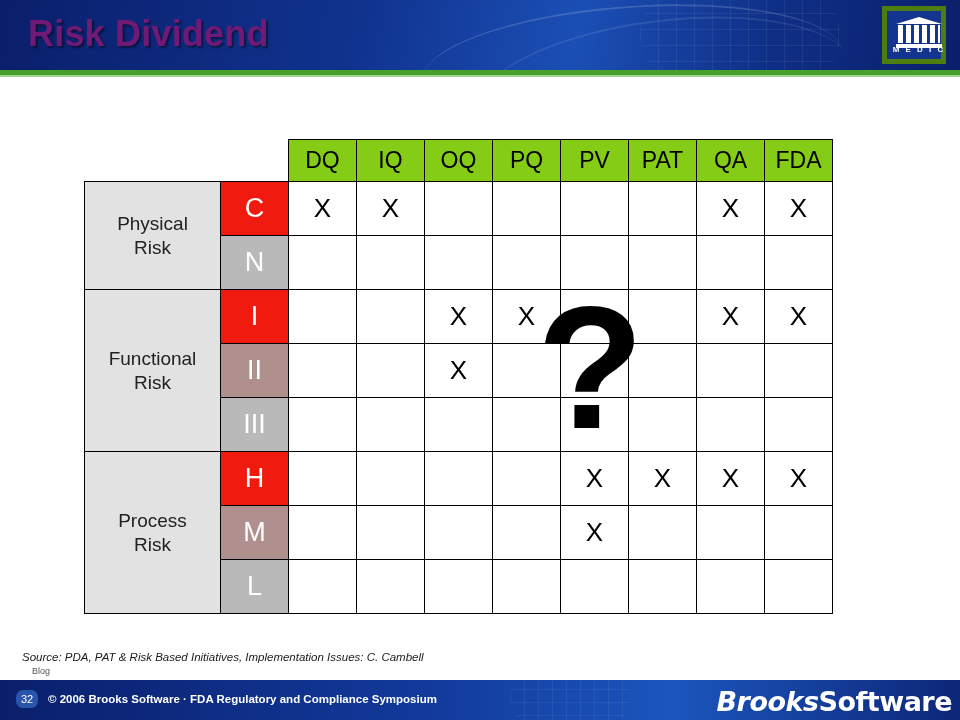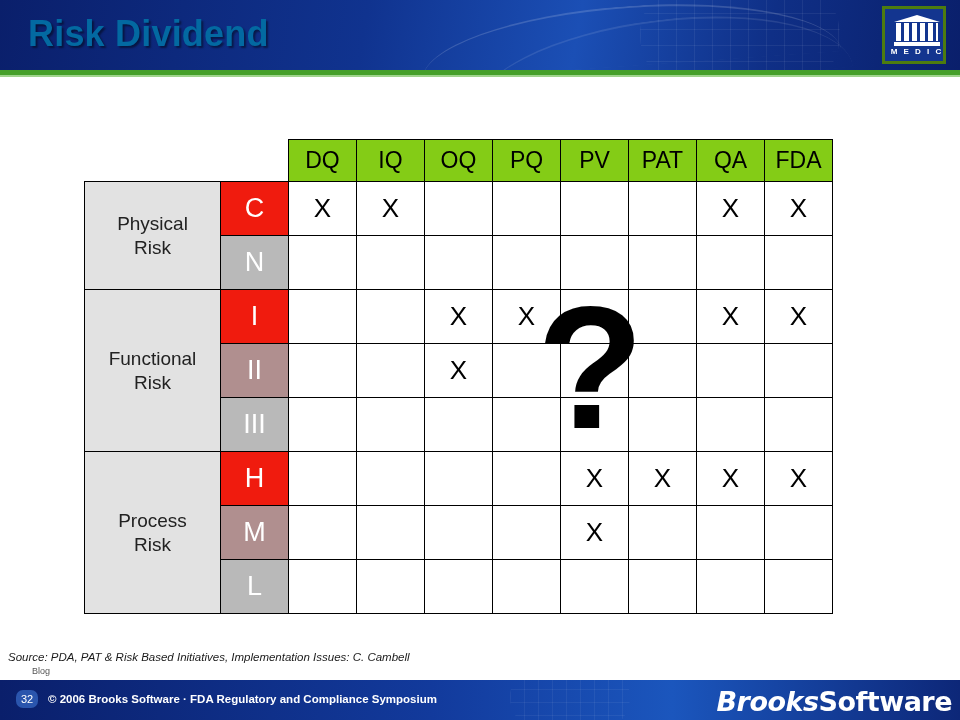--- a/index.html
+++ b/index.html
@@ -33,37 +33,37 @@
     transform: rotate(-4deg);
   }
   .header .swoosh2 {
     position: absolute; left: 470px; top: 20px; width: 380px; height: 70px;
     border-top: 2px solid rgba(255,255,255,0.10);
     border-radius: 50% 50% 0 0 / 100% 100% 0 0;
     transform: rotate(-7deg);
   }
   .title {
     position: absolute; left: 28px; top: 13px;
-    font-size: 36px; font-weight: bold; color: #0369a1;
+    font-size: 36px; font-weight: bold; color: #701a75;
     letter-spacing: .2px;
     text-shadow: 2px 2px 2px rgba(0,0,0,0.45);
   }
   .header-rule {
     position: absolute; left: 0; top: 70px; width: 960px; height: 5px;
     background: #46a02a;
   }
   .header-rule2 {
     position: absolute; left: 0; top: 75px; width: 960px; height: 2px;
     background: #9fd48c;
   }
 
   
   .logo-box {
     position: absolute; right: 14px; top: 6px; width: 64px; height: 58px;
-    background: #13358f; border: 3px solid #4d7c0f;
+    background: #13358f; border: 5px solid #4d7c0f;
   }
   .logo-bank {
     position: absolute; left: 9px; top: 6px; width: 46px; height: 30px;
   }
   .logo-roof {
     position: absolute; left: 0; top: 0; width: 46px; height: 7px;
     background: #ffffff;
     clip-path: polygon(0 100%, 50% 0, 100% 100%);
   }
   .logo-cols {
@@ -114,21 +114,21 @@
   
   .qmark {
     position: absolute; left: 537px; top: 280px;
     font-size: 175px; line-height: 1; font-weight: bold; color: #000;
     font-family: "Liberation Sans", sans-serif;
     pointer-events: none;
   }
 
   
   .source {
-    position: absolute; left: 8px; top: 651px;
+    position: absolute; left: 22px; top: 651px;
     font-size: 11.5px; font-style: italic; color: #1a1a1a;
   }
   .blogtext {
     position: absolute; left: 32px; top: 666px;
     font-size: 9px; color: #555; font-style: normal;
   }
 
   
   .footer {
     position: absolute; left: 0; top: 680px; width: 960px; height: 40px;

